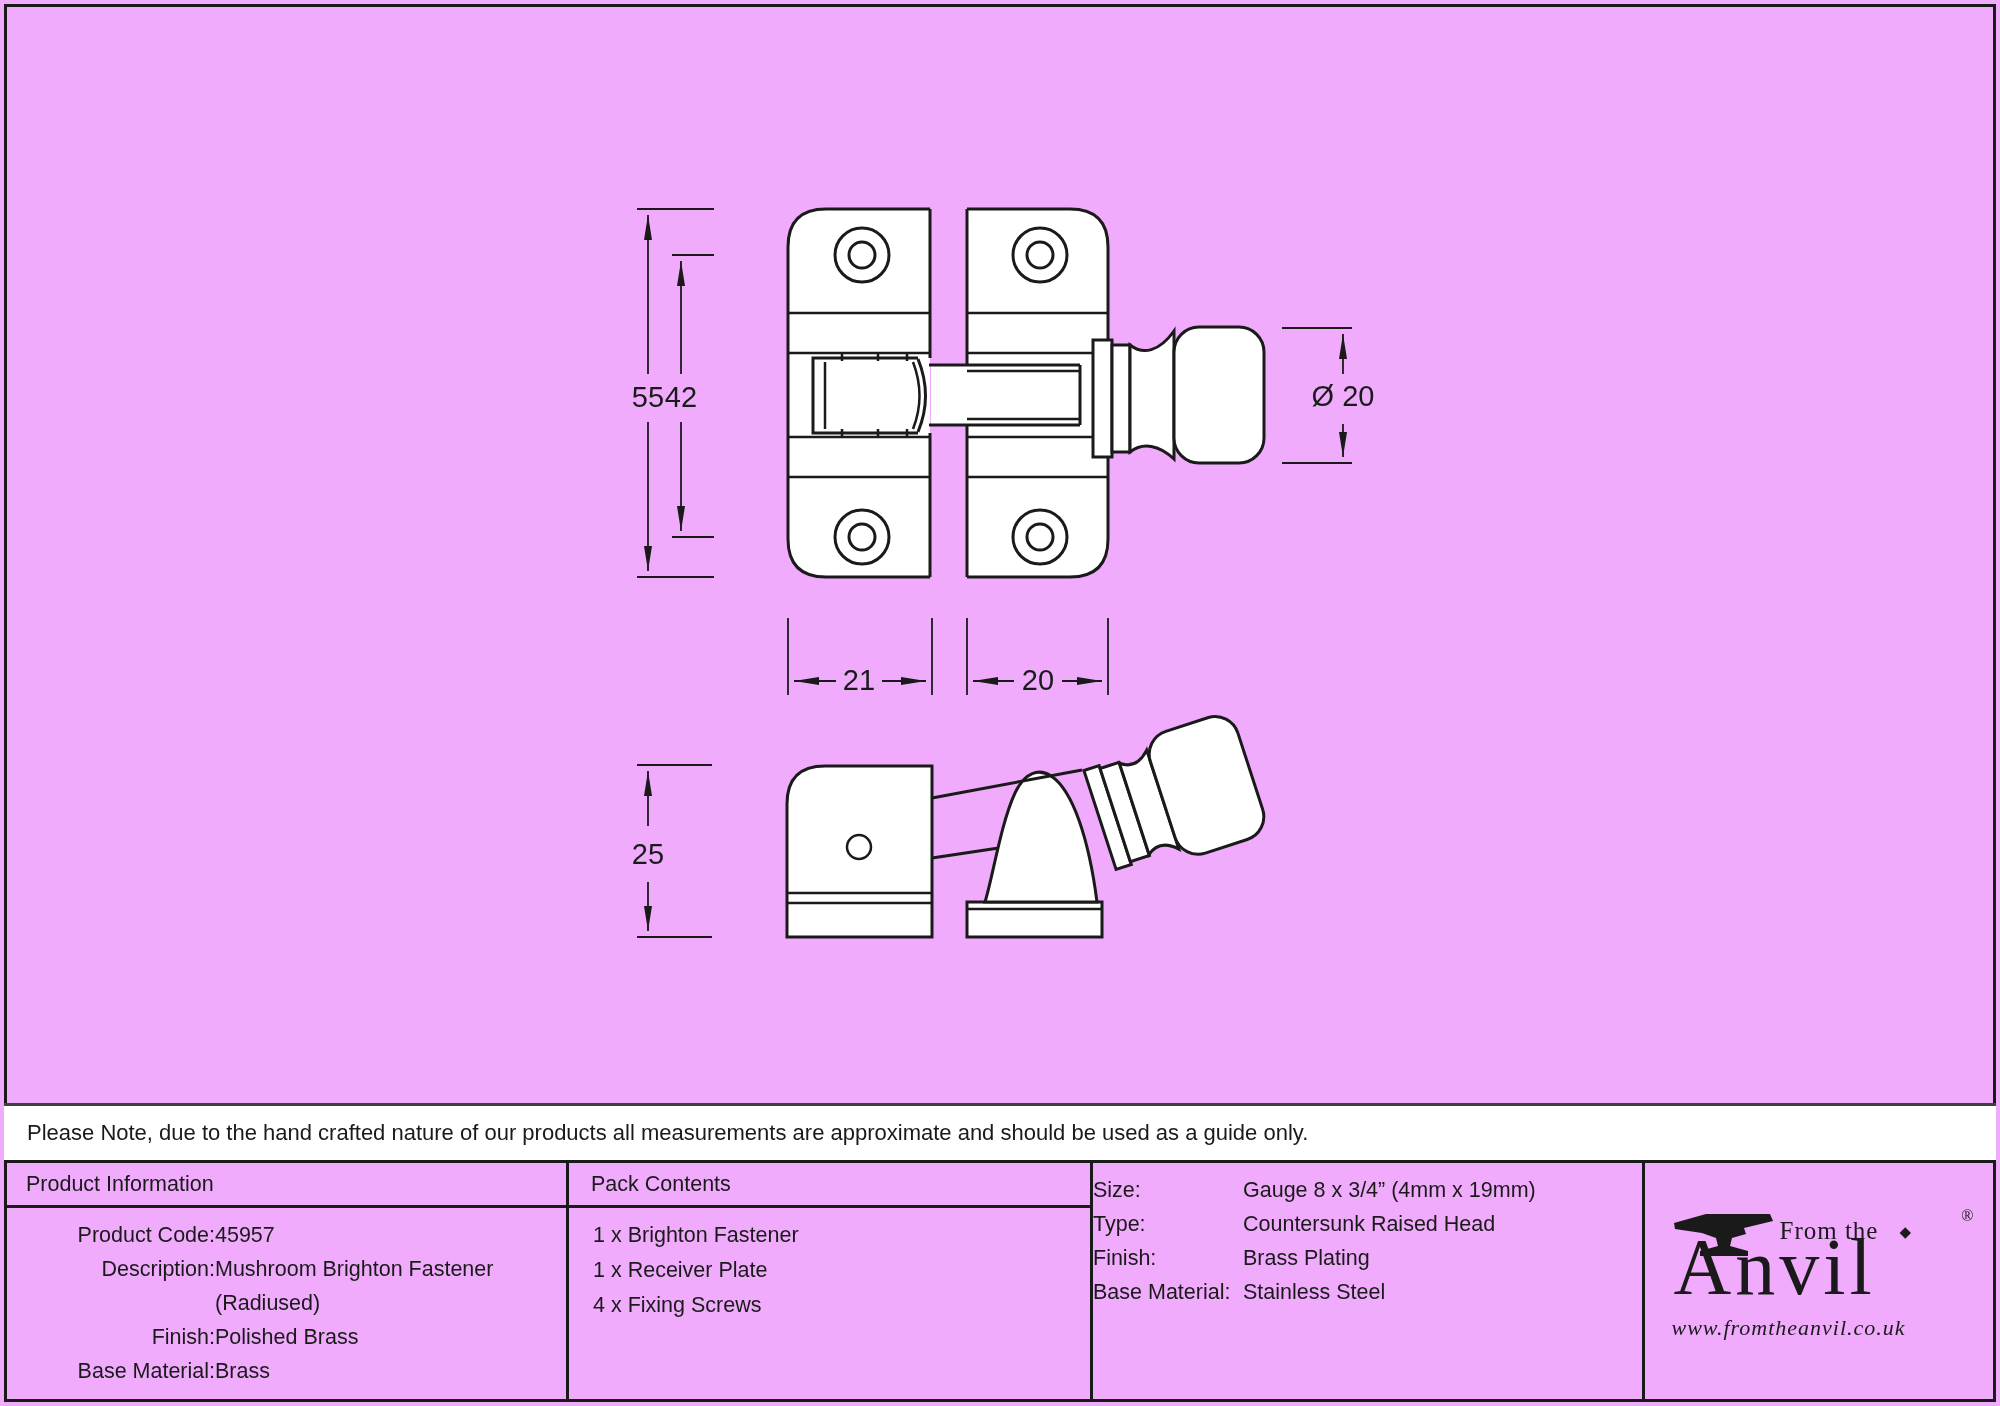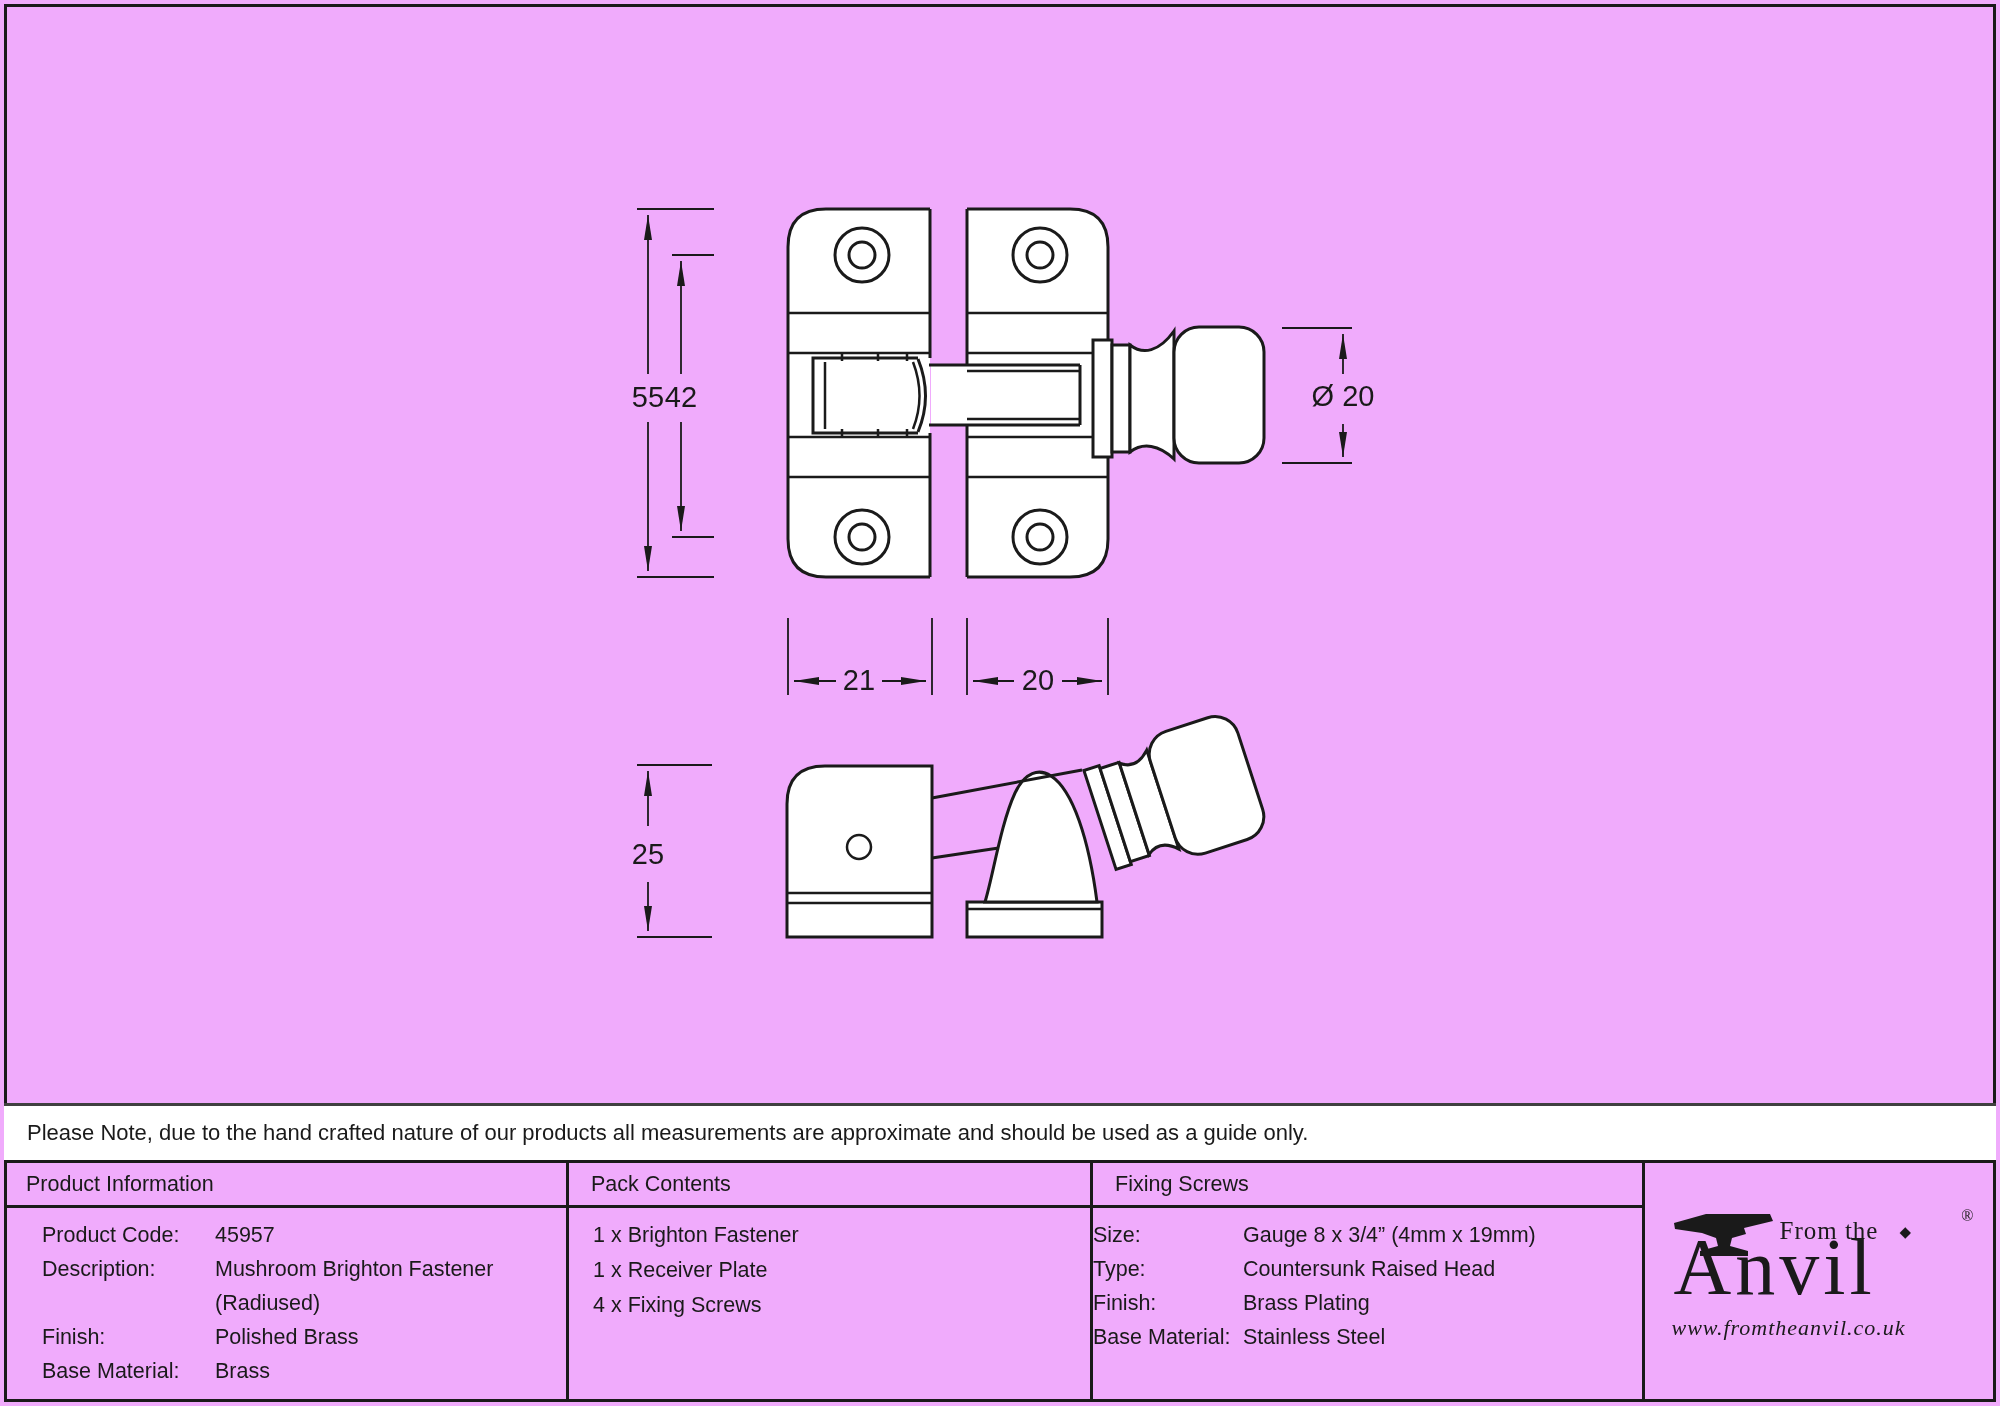--- a/index.html
+++ b/index.html
@@ -151,21 +151,21 @@
       <text class="dim-text" x="648" y="864">25</text>
     </g>
   </svg>
 
   <div id="note-row">
     <span>Please Note, due to the hand crafted nature of our products all measurements are approximate and should be used as a guide only.</span>
   </div>
 
   <div id="info-table">
 
-    <div class="col c1" style="width:565px;">
+    <div class="col c1" style="width:565px;text-align:right;">
       <div class="col-header">
         <span>Product Information</span>
       </div>
       <div class="col-body">
         <div class="kv-row">
           <span class="kv-label">Product Code:</span>
           <span class="kv-value">45957</span>
         </div>
         <div class="kv-row">
           <span class="kv-label">Description:</span>
@@ -191,23 +191,20 @@
         <span>Pack Contents</span>
       </div>
       <div class="col-body">
         <div class="item-row">1 x Brighton Fastener</div>
         <div class="item-row">1 x Receiver Plate</div>
         <div class="item-row">4 x Fixing Screws</div>
       </div>
     </div>
 
     <div class="col c3" style="width:552px;">
-      <div class="col-header">
-        <span>Fixing Screws</span>
-      </div>
       <div class="col-body">
         <div class="kv-row">
           <span class="kv-label">Size:</span>
           <span class="kv-value">Gauge 8 x 3/4” (4mm x 19mm)</span>
         </div>
         <div class="kv-row">
           <span class="kv-label">Type:</span>
           <span class="kv-value">Countersunk Raised Head</span>
         </div>
         <div class="kv-row">

